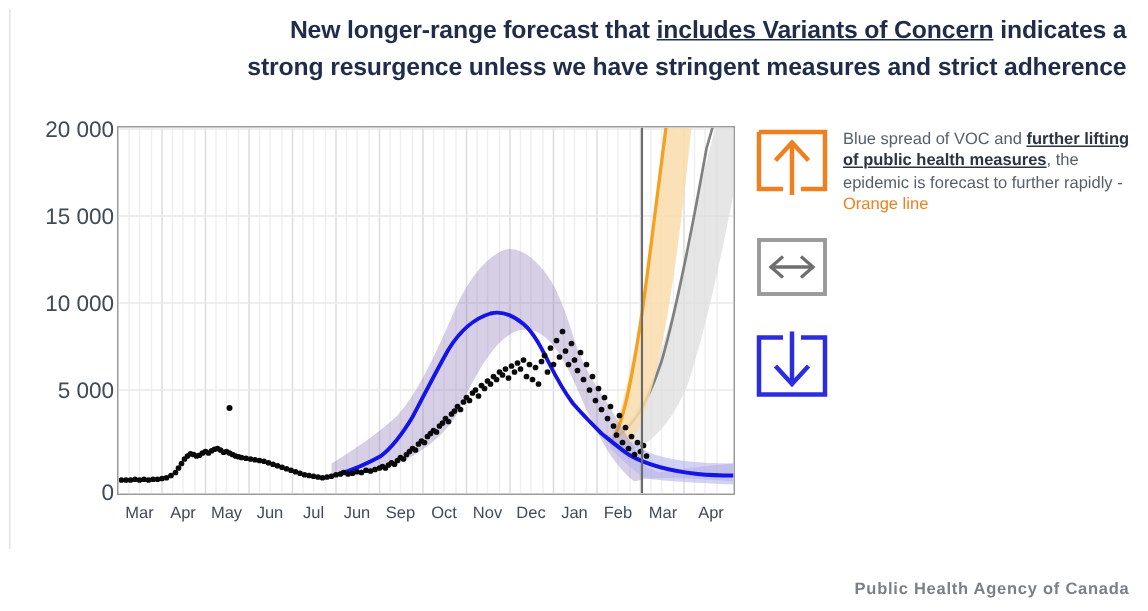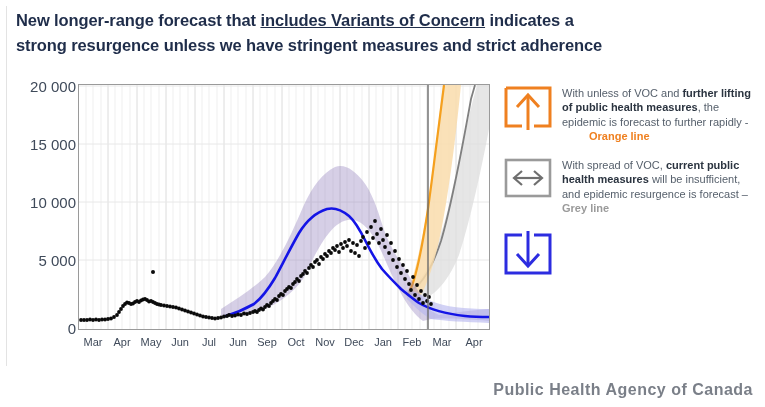--- a/index.html
+++ b/index.html
@@ -13,21 +13,21 @@
   }
   #slide{position:absolute;inset:0;background:#fff;}
 
   
   .left-rule{position:absolute;left:6px;top:6px;width:1px;height:360px;background:#e3e3e3;}
 
   
   .title{
     position:absolute;left:16px;top:8px;width:735px;
     font-size:16.5px;line-height:25px;font-weight:bold;
-    color:#1f2d4a;letter-spacing:-0.1px;
+    color:#1f2d4a;letter-spacing:-0.1px;text-align:right;
   }
   .title .u{text-decoration:underline;}
 
   
   #chart{position:absolute;left:8px;top:84px;width:487px;height:280px;}
   .axis-title{
     position:absolute;left:12px;top:88px;width:66px;
     font-size:10.5px;font-weight:bold;color:#1f2d4a;line-height:13px;
   }
   .ytick{
@@ -47,29 +47,29 @@
 
   
   .legend{position:absolute;left:503px;top:84px;width:258px;}
   .legend-row{display:flex;align-items:flex-start;margin-bottom:13px;}
   .legend-icon{width:50px;height:48px;flex:0 0 50px;margin-right:9px;margin-top:1px;}
   .legend-icon svg{display:block;}
   .legend-text{
     font-size:11px;line-height:14.3px;color:#555f6b;width:196px;
     padding-top:2px;
   }
-  .legend-text b{color:#2b3440;font-weight:bold;}
-  .kw-orange{color:#ef8020;font-weight:bold;margin-left:27px;}
+  .legend-text b{color:#2b3440;text-decoration:underline;font-weight:bold;}
+  .kw-orange{color:#ef8020;font-weight:normal;}
   .kw-grey{color:#9a9a9a;font-weight:bold;}
   .kw-blue{color:#1414e6;font-weight:bold;}
 
   
   .footer{
     position:absolute;right:12px;bottom:8px;
-    font-size:16px;color:#7a7f88;letter-spacing:.5px;font-weight:bold;
+    font-size:11px;color:#7a7f88;letter-spacing:.5px;font-weight:bold;
   }
 </style>
 </head>
 <body>
 
 <div id="slide">
 
   <div class="left-rule"></div>
 
   <div class="title">
@@ -378,33 +378,32 @@
   <div class="legend">
 
     <div class="legend-row">
       <div class="legend-icon">
         <svg width="50" height="48" viewBox="0 0 50 48" xmlns="http://www.w3.org/2000/svg">
           <path d="M3,3 L47,3 L47,41 L31,41 M19,41 L3,41 L3,3" fill="none" stroke="#ef8020" stroke-width="3"></path>
           <line x1="25" y1="45" x2="25" y2="11" stroke="#ef8020" stroke-width="3"></line>
           <path d="M14,22 L25,10 L36,22" fill="none" stroke="#ef8020" stroke-width="3"></path>
         </svg>
       </div>
-      <div class="legend-text"><span>With unless of VOC and </span><b>further lifting of public health measures</b><span>, the epidemic is forecast to further rapidly - </span><span class="kw-orange">Orange line</span></div>
+      <div class="legend-text"><span>Blue spread of VOC and </span><b>further lifting of public health measures</b><span>, the epidemic is forecast to further rapidly - </span><span class="kw-orange">Orange line</span></div>
     </div>
 
     <div class="legend-row">
       <div class="legend-icon">
         <svg width="50" height="42" viewBox="0 0 50 42" xmlns="http://www.w3.org/2000/svg">
           <rect x="3" y="3" width="44" height="36" fill="none" stroke="#9a9a9a" stroke-width="2.6"></rect>
           <line x1="12" y1="21" x2="38" y2="21" stroke="#6f6f6f" stroke-width="2.2"></line>
           <path d="M19,14 L11,21 L19,28" fill="none" stroke="#6f6f6f" stroke-width="2.2"></path>
           <path d="M31,14 L39,21 L31,28" fill="none" stroke="#6f6f6f" stroke-width="2.2"></path>
         </svg>
       </div>
-      <div class="legend-text"><span>With spread of VOC, </span><b>current public health measures</b><span> will be insufficient, and epidemic resurgence is forecast – </span><span class="kw-grey">Grey line</span></div>
     </div>
 
     <div class="legend-row">
       <div class="legend-icon">
         <svg width="50" height="48" viewBox="0 0 50 48" xmlns="http://www.w3.org/2000/svg">
           <path d="M19,6 L3,6 L3,44 L47,44 L47,6 L31,6" fill="none" stroke="#2c2ce0" stroke-width="3"></path>
           <line x1="25" y1="2" x2="25" y2="36" stroke="#2c2ce0" stroke-width="3"></line>
           <path d="M14,25 L25,37 L36,25" fill="none" stroke="#2c2ce0" stroke-width="3"></path>
         </svg>
       </div>

